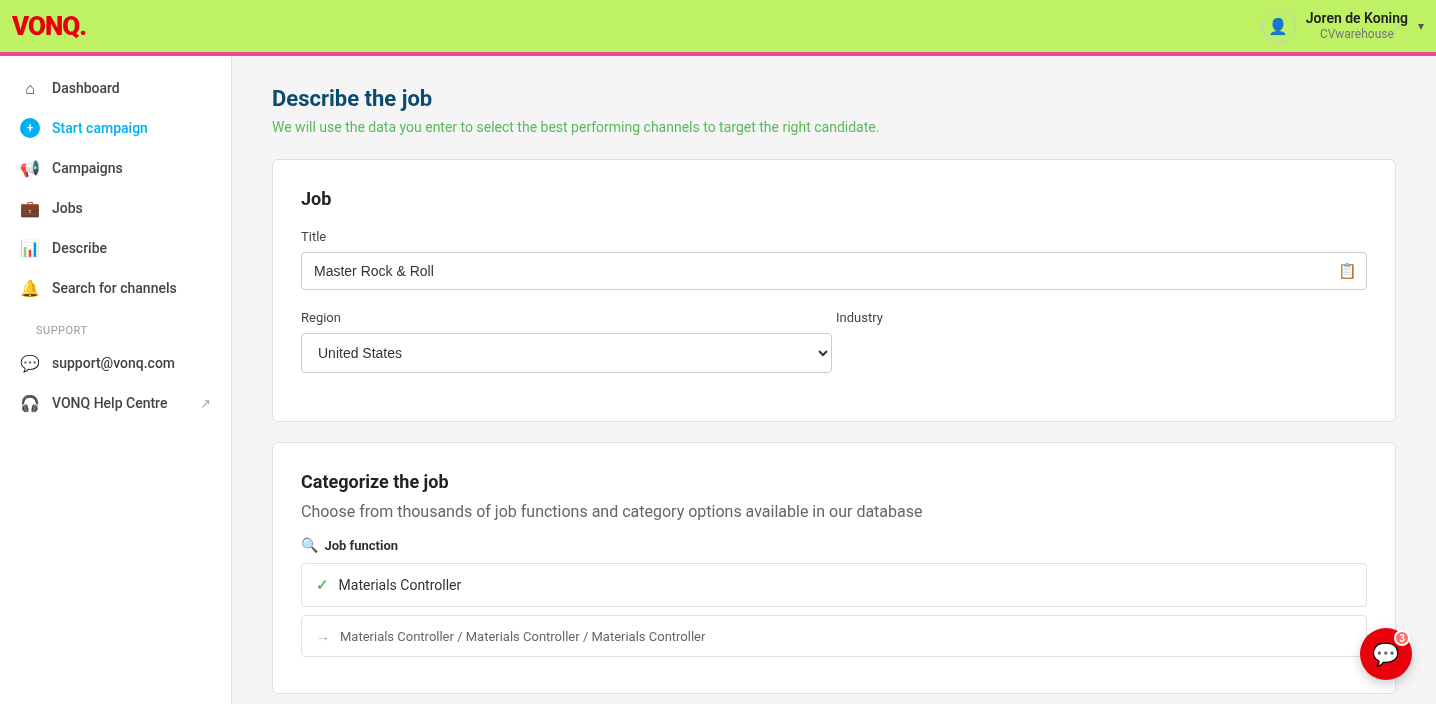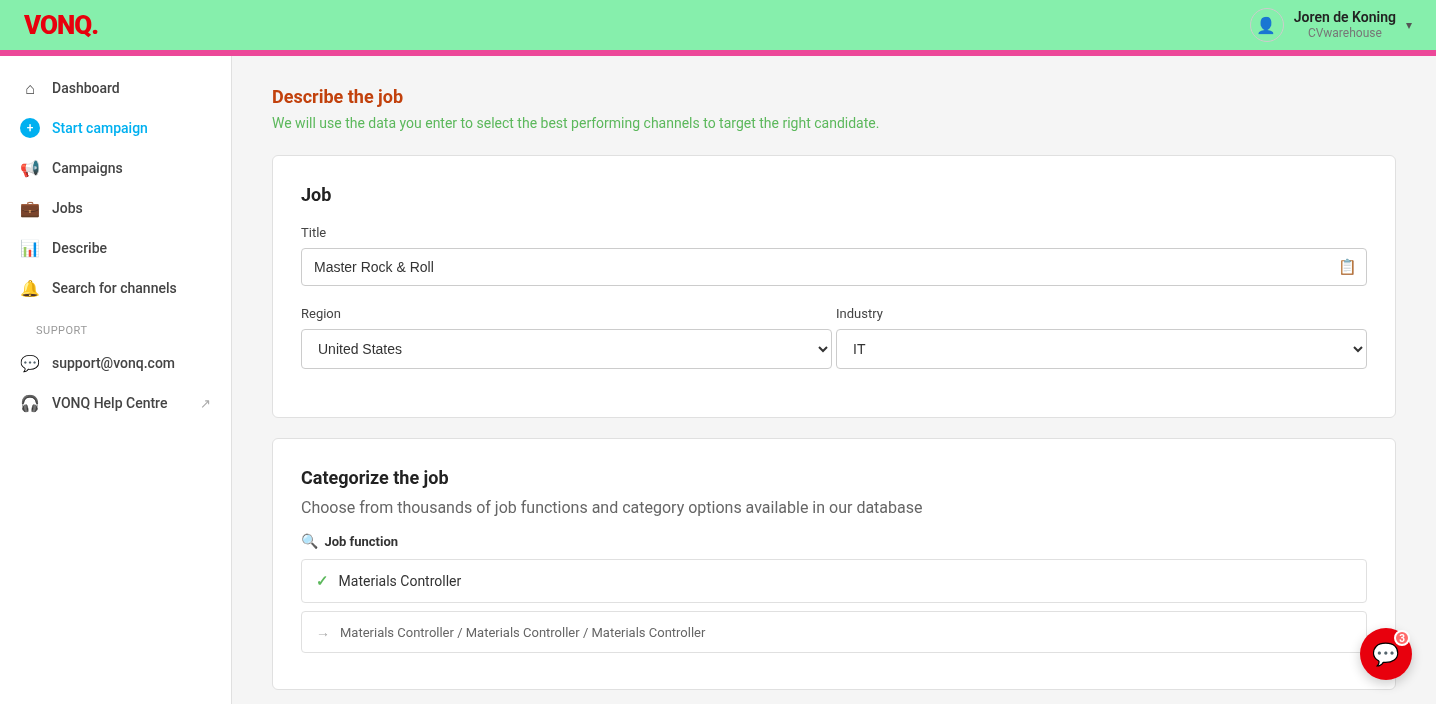--- a/index.html
+++ b/index.html
@@ -1,26 +1,26 @@
 <!DOCTYPE html>
 <html><head>
   <meta charset="utf-8">
   <style>
     * { box-sizing: border-box; margin: 0; padding: 0; }
     body { font-family: -apple-system, BlinkMacSystemFont, 'Segoe UI', Roboto, sans-serif; background: #f5f5f5; display: flex; flex-direction: column; height: 100vh; overflow: hidden; }
 
     
     .header {
       height: 56px;
-      background: #86efac;
-      border-bottom: 6px solid #ec4899;
+      background: #bef264;
+      border-bottom: 4px solid #ec4899;
       display: flex;
       align-items: center;
       justify-content: space-between;
-      padding: 0 24px;
+      padding: 0 12px;
       flex-shrink: 0;
       z-index: 10;
     }
     .logo {
       font-size: 26px;
       font-weight: 900;
       color: #e8000d;
       letter-spacing: -1px;
     }
     .header-right {
@@ -125,23 +125,23 @@
 
     
     .main-content {
       flex: 1;
       overflow-y: auto;
       padding: 30px 40px;
       background: #f5f5f5;
     }
 
     .page-title {
-      font-size: 18px;
+      font-size: 22px;
       font-weight: 700;
-      color: #c2410c;
+      color: #0c4a6e;
       margin-bottom: 8px;
     }
     .page-subtitle {
       font-size: 14px;
       color: #5cb85c;
       margin-bottom: 24px;
     }
 
     .card {
       background: #fff;
@@ -375,23 +375,20 @@
 
       <div class="form-row">
         <div class="form-group">
           <label class="form-label">Region</label>
           <select class="form-select">
             <option>United States</option>
           </select>
         </div>
         <div class="form-group">
           <label class="form-label">Industry</label>
-          <select class="form-select">
-            <option>IT</option>
-          </select>
         </div>
       </div>
     </div>
 
     <div class="card">
       <h2 class="section-title">Categorize the job</h2>
       <p class="section-desc">Choose from thousands of job functions and category options available in our database</p>
 
       <div class="job-function-label">
         <span class="search-small-icon">🔍</span>

